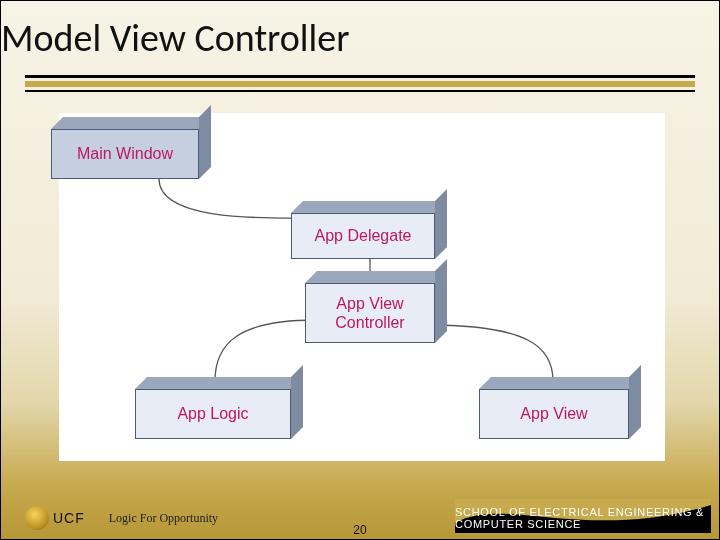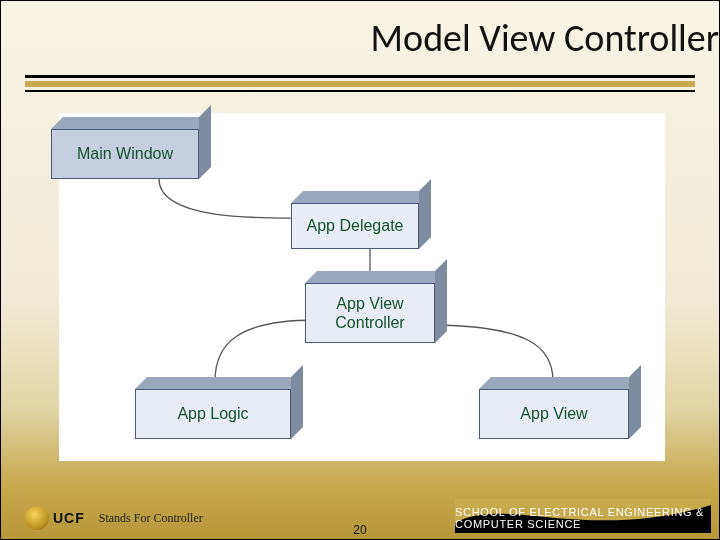--- a/index.html
+++ b/index.html
@@ -1,49 +1,49 @@
 <!DOCTYPE html>
 <html><head>
 <meta charset="utf-8">
 <style>
   html,body{margin:0;padding:0}
   body{width:720px;height:540px;font-family:Arial,Helvetica,sans-serif;position:relative;overflow:hidden}
   .slide{position:absolute;inset:0;
     background:linear-gradient(180deg,
       #f7f3e6 0%, #f1ebd6 55%, #e2d6a9 75%, #c7a94e 90%, #b69738 100%);
     border:1px solid #000;box-sizing:border-box}
-  .title{position:absolute;top:14px;left:0;right:0;text-align:right;
+  .title{position:absolute;top:14px;left:0;right:0;text-align:left;
     font-size:38px;font-family:Calibri,Arial,sans-serif;color:#111}
   .rules{position:absolute;top:74px;left:24px;right:24px}
   .rule1{border-top:3px solid #000}
   .rule2{border-top:6px solid #c7a94e;margin-top:3px}
   .rule3{border-top:2px solid #000;margin-top:3px}
 
   .canvas{position:absolute;top:112px;left:58px;width:606px;height:348px;
     background:#fff}
 
   .box3d{position:absolute}
   .box3d .depth-top{position:absolute;left:0;top:0;width:100%;height:12px;
     background:#9aa7bd;transform:skewX(-45deg);transform-origin:bottom left}
   .box3d .depth-side{position:absolute;top:0;right:-12px;width:12px;height:100%;
     background:#7f8ba0;transform:skewY(-45deg);transform-origin:top left}
   .box3d .face{position:absolute;left:0;top:12px;right:0;bottom:0;
     background:#e8edf5;border:1px solid #4a5a7a;
     display:flex;align-items:center;justify-content:center;text-align:center;
-    font-size:16px;line-height:1.2;color:#14532d;}
+    font-size:16px;line-height:1.2;color:#be185d;}
   .box3d.dark .face{background:#c6cfe0}
 
   svg.wires{position:absolute;inset:0;pointer-events:none}
 
   .footer{position:absolute;left:0;right:0;bottom:0;height:42px;
     display:flex;align-items:center}
   .ucf{display:flex;align-items:center;margin-left:24px}
   .ucf-logo{width:24px;height:24px;border-radius:50%;
     background:radial-gradient(circle at 40% 35%,#f8d35a 0%,#b68a1e 70%,#4a3a10 100%)}
-  .ucf-text{font-size:14px;font-weight:bold;letter-spacing:1px;margin:0 14px 0 4px;color:#111}
+  .ucf-text{font-size:14px;font-weight:normal;letter-spacing:1px;margin:0 24px 0 4px;color:#111}
   .tagline{font-size:12px;color:#222;font-family:Georgia,serif}
   .pagenum{position:absolute;left:0;right:0;bottom:2px;text-align:center;
     font-size:12px;color:#111}
   .school{position:absolute;right:8px;bottom:6px;width:256px;height:34px;
     background:#000;color:#fff;font-size:11px;letter-spacing:0.7px;
     display:flex;align-items:flex-end;justify-content:flex-end;padding:0 6px 3px 0;
     box-sizing:border-box;overflow:hidden}
   .school svg{position:absolute;left:0;top:0}
 </style>
 </head>
@@ -69,21 +69,21 @@
         <path d="M368 212 C470 212, 494 234, 494 268"></path>
       </g>
     </svg>
 
     <div class="box3d dark" style="left:-8px;top:4px;width:148px;height:62px">
       <div class="depth-top"></div>
         <div class="depth-side"></div>
       <div class="face">Main Window</div>
     </div>
 
-    <div class="box3d" style="left:232px;top:78px;width:128px;height:58px">
+    <div class="box3d" style="left:232px;top:88px;width:144px;height:58px">
       <div class="depth-top"></div>
         <div class="depth-side"></div>
       <div class="face">App Delegate</div>
     </div>
 
     <div class="box3d" style="left:246px;top:158px;width:130px;height:72px">
       <div class="depth-top"></div>
         <div class="depth-side"></div>
       <div class="face" style="white-space:pre-line">App View
 Controller</div>
@@ -102,21 +102,21 @@
     </div>
 
   </div>
 
   <div class="pagenum">20</div>
 
   <div class="footer">
     <div class="ucf">
       <span class="ucf-logo"></span>
       <span class="ucf-text">UCF</span>
-      <span class="tagline">Stands For Controller</span>
+      <span class="tagline">Logic For Opportunity</span>
     </div>
   </div>
 
   <div class="school">
     <svg width="256" height="34">
       <path d="M0 24 C 50 -4, 130 44, 256 6 L256 0 L0 0 Z" fill="#c7a94e"></path>
     </svg>
     <span style="position:relative">SCHOOL OF ELECTRICAL ENGINEERING &amp; COMPUTER SCIENCE</span>
   </div>
 

